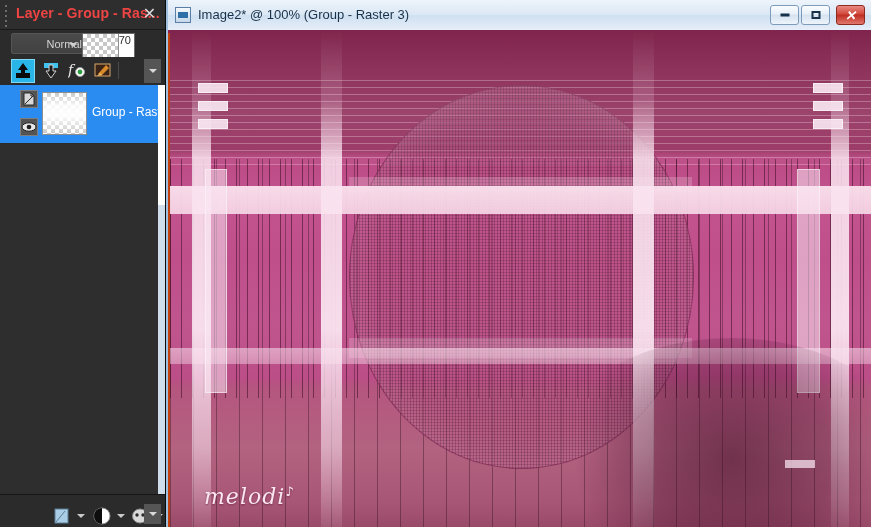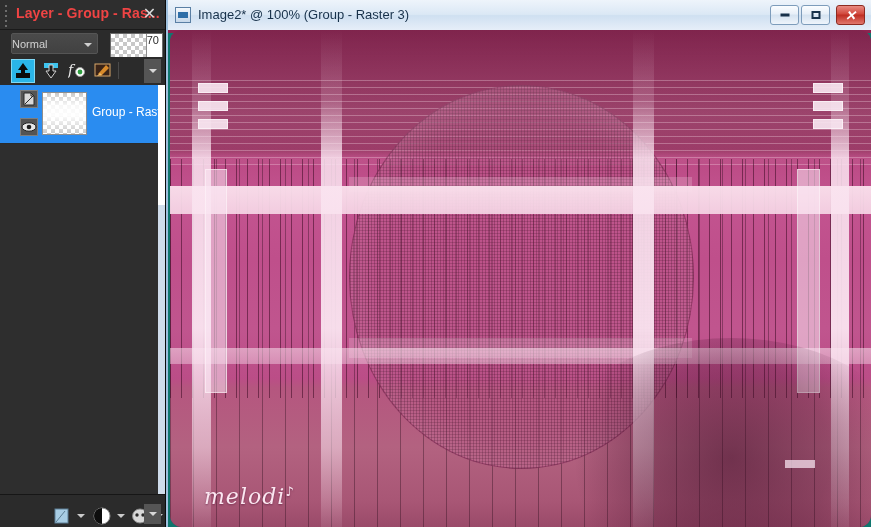--- a/index.html
+++ b/index.html
@@ -67,42 +67,42 @@
 
   
   #blend-row {
     position: relative;
     height: 27px;
     background: #2b2b2b;
   }
   #blend-select {
     position: absolute;
     left: 11px; top: 3px;
-    width: 87px; height: 21px;
+    width: 72px; height: 21px;
     background: linear-gradient(#4a4a4a, #414141);
     border: 1px solid #555;
     border-radius: 2px;
     color: #d2d2d2;
     font-size: 11px;
     line-height: 21px;
-    text-align: left;
+    text-align: right;
     box-sizing: border-box;
     cursor: pointer;
   }
   #blend-caret {
     position: absolute;
     right: 5px; top: 9px;
     width: 0; height: 0;
     border-left: 4px solid transparent;
     border-right: 4px solid transparent;
     border-top: 4px solid #cfcfcf;
   }
   #opacity-widget {
     position: absolute;
-    left: 110px; top: 3px;
+    left: 82px; top: 3px;
     width: 53px; height: 38px;
     border: 1px solid #6a6a6a;
     box-sizing: border-box;
     background-color: #ffffff;
     background-image:
       linear-gradient(45deg, #c8c8c8 25%, transparent 25%, transparent 75%, #c8c8c8 75%),
       linear-gradient(45deg, #c8c8c8 25%, transparent 25%, transparent 75%, #c8c8c8 75%);
     background-size: 8px 8px;
     background-position: 0 0, 4px 4px;
     overflow: hidden;
@@ -300,21 +300,21 @@
     left: 0; top: 0;
     width: 7px; height: 120px;
     background: #ffffff;
   }
 
   
   #image-window {
     position: absolute;
     left: 166px; top: 0;
     width: 705px; height: 527px;
-    background: #0f766e;
+    background: #c2410c;
     box-sizing: border-box;
     border-left: 2px solid #9fc0de;
   }
   #image-titlebar {
     position: relative;
     height: 30px;
     background: linear-gradient(#eef4fb 0%, #dbe8f5 48%, #cfe0f1 52%, #e6eef8 100%);
     border-bottom: 1px solid #a9c4de;
   }
   #image-titlebar::after {
@@ -387,21 +387,20 @@
     font-weight: bold;
   }
 
   
   #canvas-area {
     position: absolute;
     left: 2px; top: 30px;
     width: 701px; height: 497px;
     overflow: hidden;
     background: #8e2350;
-    border-radius: 12px;
   }
   #artwork {
     position: absolute;
     left: 0; top: 0;
     width: 701px; height: 497px;
   }
   .art-layer { position: absolute; left: 0; top: 0; width: 100%; height: 100%; }
 
   
   #art-base {

